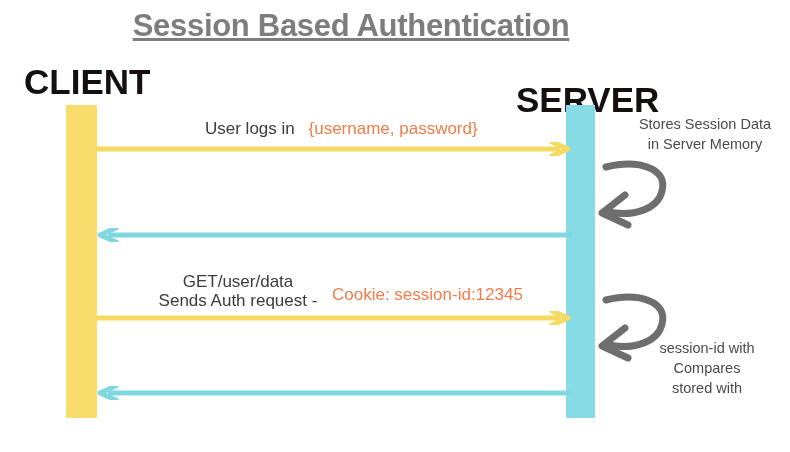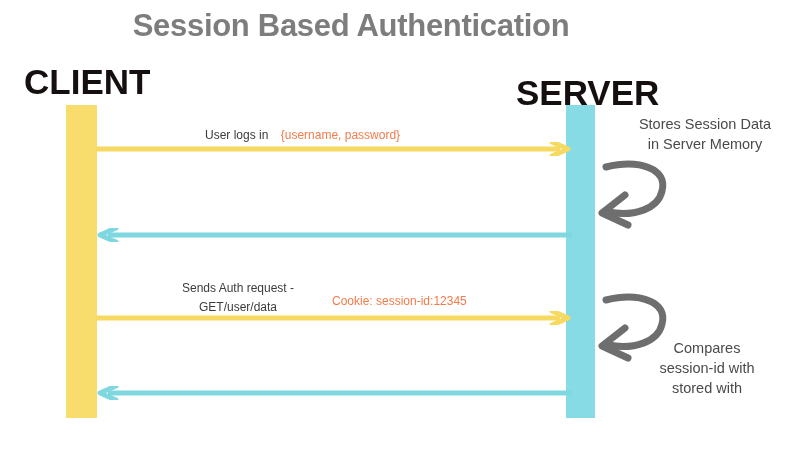--- a/index.html
+++ b/index.html
@@ -23,34 +23,35 @@
     position: absolute;
     left: 0;
     top: 8px;
     width: 702px;
     text-align: center;
     font-size: 31px;
     font-weight: bold;
     color: #7d7d7d;
     letter-spacing: -0.3px;
     font-family: "Liberation Sans", sans-serif;
+    text-decoration: underline;
   }
 
   
   .lifeline-label {
     position: absolute;
     font-size: 35px;
     font-weight: bold;
     color: #15100f;
     letter-spacing: 0px;
     font-family: "Liberation Sans", sans-serif;
     white-space: nowrap;
   }
   #client-label { left: 24px; top: 62px; }
-  #server-label { left: 516px; top: 73px; }
+  #server-label { left: 516px; top: 80px; }
 
   
   .lifeline-bar {
     position: absolute;
     top: 105px;
     height: 313px;
   }
   #client-bar {
     left: 66px;
     width: 31px;
@@ -67,26 +68,25 @@
     position: absolute;
     left: 96px;
     width: 476px;
     height: 14px;
   }
   .msg-arrow svg { display: block; }
 
   
   .msg-label {
     position: absolute;
-    font-size: 12px;
+    font-size: 17px;
     color: #3b3b3b;
     white-space: nowrap;
     font-family: "Liberation Sans", sans-serif;
     line-height: 19px;
-    margin-top: 7px;
   }
   .msg-label .payload {
     color: #f47b4a;
   }
   .msg-label.two-line { line-height: 19px; }
   .msg-label.center-block { text-align: center; }
 
   
   .annot-text {
     position: absolute;
@@ -127,22 +127,22 @@
   </div>
 
   <div class="msg-arrow" style="top:228px;">
     <svg width="476" height="14" viewBox="0 0 476 14">
       <line x1="12" y1="7" x2="476" y2="7" stroke="#7fd8e0" stroke-width="5"></line>
       <polyline points="20,0 4,7 20,14" fill="none" stroke="#7fd8e0" stroke-width="5" stroke-linecap="round" stroke-linejoin="round"></polyline>
     </svg>
   </div>
 
   <div class="msg-label two-line center-block" style="left:148px; top:272px; width:180px;">
+    <div>GET/user/data</div>
     <div>Sends Auth request -</div>
-    <div>GET/user/data</div>
   </div>
   <div class="msg-label" style="left:332px; top:285px;">
     <span class="payload">Cookie: session-id:12345</span>
   </div>
   <div class="msg-arrow" style="top:311px;">
     <svg width="476" height="14" viewBox="0 0 476 14">
       <line x1="0" y1="7" x2="464" y2="7" stroke="#f6d961" stroke-width="5"></line>
       <polyline points="456,0 472,7 456,14" fill="none" stroke="#f6d961" stroke-width="5" stroke-linecap="round" stroke-linejoin="round"></polyline>
     </svg>
   </div>
@@ -159,22 +159,22 @@
     <div>in Server Memory</div>
   </div>
   <div class="loop-arrow" style="left:592px; top:155px;">
     <svg width="90" height="80" viewBox="0 0 90 80">
       <path d="M 14 12 C 48 4, 76 14, 70 36 C 66 54, 42 62, 16 57" fill="none" stroke="#6e6e6e" stroke-width="7" stroke-linecap="round"></path>
       <polyline points="33,40 10,58 36,70" fill="none" stroke="#6e6e6e" stroke-width="7" stroke-linecap="round" stroke-linejoin="round"></polyline>
     </svg>
   </div>
 
   <div class="annot-text" style="left:632px; top:338px; width:150px;">
+    <div>session-id with</div>
     <div>Compares</div>
-    <div>session-id with</div>
     <div>stored with</div>
   </div>
   <div class="loop-arrow" style="left:592px; top:288px;">
     <svg width="90" height="80" viewBox="0 0 90 80">
       <path d="M 14 12 C 48 4, 76 14, 70 36 C 66 54, 42 62, 16 57" fill="none" stroke="#6e6e6e" stroke-width="7" stroke-linecap="round"></path>
       <polyline points="33,40 10,58 36,70" fill="none" stroke="#6e6e6e" stroke-width="7" stroke-linecap="round" stroke-linejoin="round"></polyline>
     </svg>
   </div>
 
 </div>

